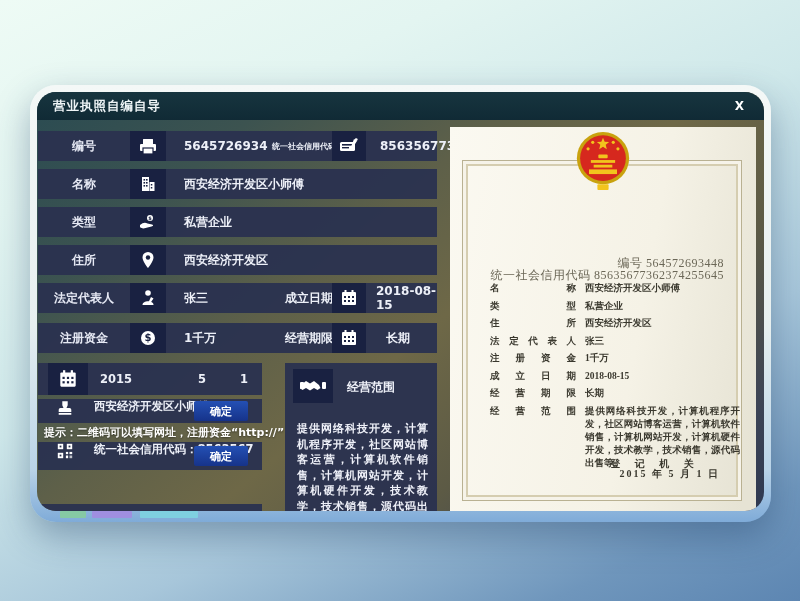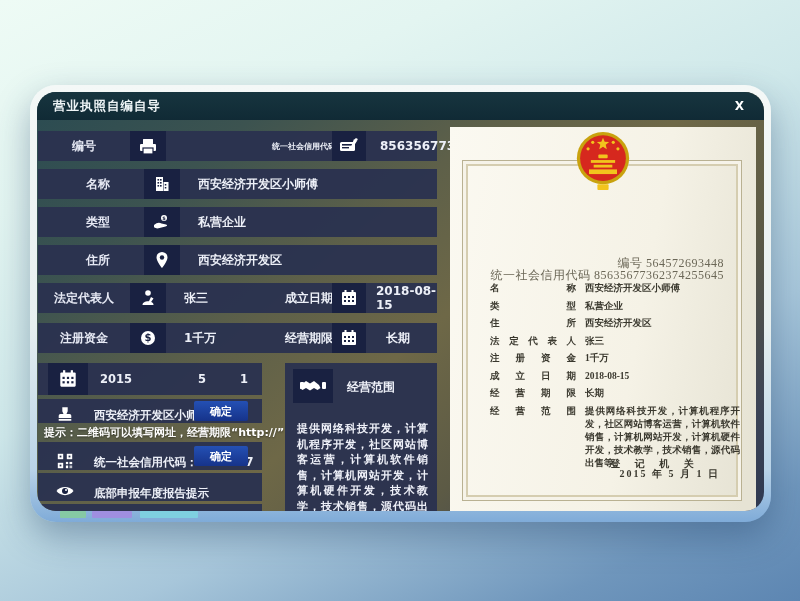--- a/index.html
+++ b/index.html
@@ -23,29 +23,29 @@
   .titlebar { height:28px; background:linear-gradient(180deg,#17353f,#102a35);
     display:flex; align-items:center; padding:12px 16px; }
   .titlebar .title { color:#eef4f6; font-size:12.5px; font-weight:bold; letter-spacing:1px; }
   .titlebar .close { margin-left:auto; color:#ffffff; font-size:12px; font-weight:bold; cursor:pointer; padding:0 4px; }
 
   .bodyarea { position:absolute; top:28px; left:0; right:0; bottom:0; }
 
   
   .frow { position:absolute; left:1px; width:399px; height:30px;
     background:rgba(43,50,79,.96); display:flex; align-items:center;
-    color:#edf0f8; font-size:12px; font-weight:bold;padding-left:14px; }
+    color:#edf0f8; font-size:12px; font-weight:bold; }
   .flabel { width:92px; text-align:center; flex:none; font-size:12px; color:#e6e9f4; }
   .iconbox { width:36px; height:100%; background:#192141; display:flex; align-items:center; justify-content:center; flex:none; }
   .fval { margin-left:18px; white-space:nowrap; }
   .abs { position:absolute; top:0; height:100%; display:flex; align-items:center; }
 
   
   .srow { position:absolute; left:1px; width:224px; background:rgba(43,50,79,.96);
-    color:#edf0f8; font-size:11.5px; font-weight:bold; display:flex; align-items:flex-end; }
+    color:#edf0f8; font-size:11.5px; font-weight:bold; display:flex; align-items:flex-start; }
   .srow .loose-icon { width:26px; margin-left:14px; flex:none; display:flex; align-items:center; justify-content:center; }
   .confirm-btn { position:absolute; right:14px; top:50%; transform:translateY(-50%);
     width:54px; height:20px; background:linear-gradient(180deg,#2450b4,#16338a);
     color:#fff; font-size:11px; font-weight:bold; display:flex; align-items:center; justify-content:center;
     border-radius:2px; cursor:pointer; }
   .hint { position:absolute; left:7px; top:305px; width:260px; height:15px;
     color:#ffffff; font-size:11px; font-weight:bold; text-shadow:0 1px 2px rgba(0,0,0,.45); white-space:nowrap; }
 
   
   .scope-panel { position:absolute; left:248px; top:243px; width:152px; height:148px;
@@ -99,20 +99,21 @@
           <span class="abs flabel" style="left:0;width:92px;justify-content:center;">编号</span>
           <span class="abs iconbox" style="left:92px;">
             <svg width="20" height="20" viewBox="0 0 20 20">
                 <g fill="#fff">
                   <rect x="5" y="3" width="10" height="5" rx="0.5"></rect>
                   <rect x="2" y="8" width="16" height="7" rx="1"></rect>
                   <rect x="5" y="12" width="10" height="6" fill="#fff" stroke="#192141" stroke-width="1.2"></rect>
                 </g>
               </svg>
           </span>
+          <span class="abs" style="left:146px;">5645726934</span>
           <span class="abs" style="left:234px;font-size:8px;">统一社会信用代码</span>
           <span class="abs iconbox" style="left:294px;width:34px;">
             <svg width="20" height="20" viewBox="0 0 20 20">
                 <g fill="#fff">
                   <rect x="1" y="6" width="15" height="9" rx="1.5"></rect>
                   <rect x="3" y="11" width="7" height="1.4" fill="#192141"></rect>
                   <rect x="3" y="8" width="11" height="1.6" fill="#192141"></rect>
                   <path d="M15 3 l3 2 -4 6 -2 1 0.5-2.4 z"></path>
                   <circle cx="17.2" cy="3.6" r="1.4"></circle>
                 </g>
@@ -261,51 +262,41 @@
                 <g fill="#fff">
                   <path d="M7 2.5 h6 v4 c0 1.6 -1.2 2.2 -1.2 3.5 h3.2 a2 2 0 0 1 2 2 v2.5 H3 v-2.5 a2 2 0 0 1 2 -2 h3.2 c0 -1.3 -1.2 -1.9 -1.2 -3.5 z"></path>
                   <rect x="3" y="15.5" width="14" height="2"></rect>
                 </g>
               </svg>
           </span>
           <span style="margin-left:16px;">西安经济开发区小师傅</span>
           <span class="confirm-btn">确定</span>
         </div>
 
-        <div class="hint">提示：二维码可以填写网址，经营期限“http://”</div>
+        <div class="hint">提示：二维码可以填写网址，注册资金“http://”</div>
 
         <div class="srow" style="top:322px;height:28px;position:absolute;">
           <span class="loose-icon">
             <svg width="18" height="18" viewBox="0 0 20 20" fill="#fff">
                 <rect x="2" y="2" width="6" height="6"></rect>
                 <rect x="12" y="2" width="6" height="6"></rect>
                 <rect x="2" y="12" width="6" height="6"></rect>
                 <rect x="4" y="4" width="2" height="2" fill="#2b324f"></rect>
                 <rect x="14" y="4" width="2" height="2" fill="#2b324f"></rect>
                 <rect x="4" y="14" width="2" height="2" fill="#2b324f"></rect>
                 <rect x="11" y="11" width="2.5" height="2.5"></rect>
                 <rect x="15" y="11" width="3" height="2.5"></rect>
                 <rect x="11" y="15" width="2.5" height="3"></rect>
                 <rect x="15" y="15" width="3" height="3" fill="#fff" opacity=".7"></rect>
               </svg>
           </span>
           <span style="margin-left:16px;">统一社会信用代码：8563567</span>
           <span class="confirm-btn">确定</span>
         </div>
 
-        <div class="srow" style="top:353px;height:28px;">
-          <span class="loose-icon">
-            <svg width="20" height="20" viewBox="0 0 20 20">
-                <path d="M1.5 10 C5 4.5 15 4.5 18.5 10 C15 15.5 5 15.5 1.5 10 z" fill="#fff"></path>
-                <circle cx="10" cy="10" r="3" fill="#192141"></circle>
-                <circle cx="11" cy="9" r="1" fill="#fff"></circle>
-              </svg>
-          </span>
-          <span style="margin-left:16px;">底部申报年度报告提示</span>
-        </div>
 
         <div class="srow" style="top:384px;height:30px;">
           
         </div>
 
         <div class="scope-panel">
           <span class="iconbox2">
             <svg width="26" height="22" viewBox="0 0 26 20">
                 <g fill="#fff">
                   <path d="M1 9 l5 -4 4 2.5 4 -2.5 5 4 1.5 3 -3 2 -3.5 -2 -4 2.5 -4 -2.5 -3.5 2 -3 -2 z"></path>

